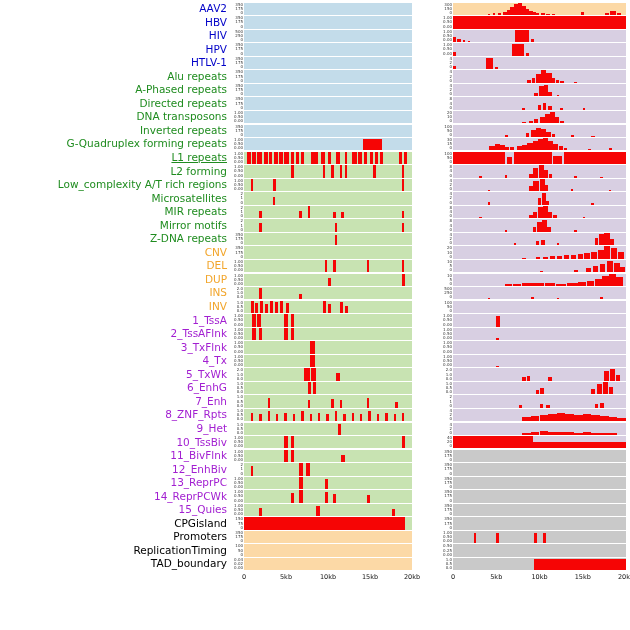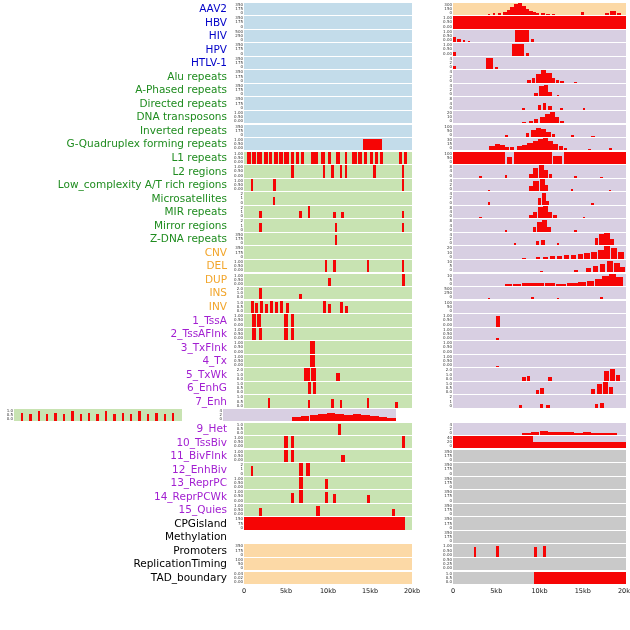--- a/index.html
+++ b/index.html
@@ -292,21 +292,21 @@
           <div class="bar" style="left: 52%; width: 3%; height: 100%; background: rgb(246, 5, 5);"></div>
           <div class="bar" style="left: 55%; width: 3%; height: 75%; background: rgb(246, 5, 5);"></div>
           <div class="bar" style="left: 58%; width: 2.5%; height: 52%; background: rgb(246, 5, 5);"></div>
           <div class="bar" style="left: 61%; width: 2.5%; height: 32%; background: rgb(246, 5, 5);"></div>
           <div class="bar" style="left: 64%; width: 2%; height: 18%; background: rgb(246, 5, 5);"></div>
           <div class="bar" style="left: 78%; width: 2%; height: 14%; background: rgb(246, 5, 5);"></div>
           <div class="bar" style="left: 90%; width: 2%; height: 18%; background: rgb(246, 5, 5);"></div>
         </div>
       </div>
       <div class="row">
-        <div class="label" style="color: rgb(31, 140, 31);">L1 repeats</div>
+        <div class="label" style="color: rgb(31, 140, 31); text-decoration: underline;">L1 repeats</div>
         <div class="ticks">
           <span>1.00</span>
           <span>0.50</span>
           <span>0.00</span>
         </div>
         <div class="panel left" style="background: rgb(200, 227, 178);">
           <div class="bar" style="left: 2%; width: 2%; height: 100%; background: rgb(246, 5, 5);"></div>
           <div class="bar" style="left: 5%; width: 2%; height: 100%; background: rgb(246, 5, 5);"></div>
           <div class="bar" style="left: 8%; width: 3%; height: 100%; background: rgb(246, 5, 5);"></div>
           <div class="bar" style="left: 12%; width: 2%; height: 100%; background: rgb(246, 5, 5);"></div>
@@ -339,21 +339,21 @@
         </div>
         <div class="panel right" style="background: rgb(216, 207, 226);">
           <div class="bar" style="left: 0%; width: 30%; height: 100%; background: rgb(246, 5, 5);"></div>
           <div class="bar" style="left: 31%; width: 3%; height: 55%; background: rgb(246, 5, 5);"></div>
           <div class="bar" style="left: 35%; width: 22%; height: 100%; background: rgb(246, 5, 5);"></div>
           <div class="bar" style="left: 58%; width: 5%; height: 65%; background: rgb(246, 5, 5);"></div>
           <div class="bar" style="left: 64%; width: 36%; height: 100%; background: rgb(246, 5, 5);"></div>
         </div>
       </div>
       <div class="row">
-        <div class="label" style="color: rgb(31, 140, 31);">L2 regions</div>
+        <div class="label" style="color: rgb(31, 140, 31);">L2 forming</div>
         <div class="ticks">
           <span>1.00</span>
           <span>0.50</span>
           <span>0.00</span>
         </div>
         <div class="panel left" style="background: rgb(200, 227, 178);">
           <div class="bar" style="left: 28%; width: 1.5%; height: 100%; background: rgb(246, 5, 5);"></div>
           <div class="bar" style="left: 47%; width: 1.5%; height: 100%; background: rgb(246, 5, 5);"></div>
           <div class="bar" style="left: 52%; width: 1.5%; height: 100%; background: rgb(246, 5, 5);"></div>
           <div class="bar" style="left: 57%; width: 1.5%; height: 100%; background: rgb(246, 5, 5);"></div>
@@ -457,21 +457,21 @@
           <div class="bar" style="left: 44%; width: 2%; height: 28%; background: rgb(246, 5, 5);"></div>
           <div class="bar" style="left: 46.5%; width: 2%; height: 52%; background: rgb(246, 5, 5);"></div>
           <div class="bar" style="left: 49%; width: 3%; height: 88%; background: rgb(246, 5, 5);"></div>
           <div class="bar" style="left: 52%; width: 3%; height: 100%; background: rgb(246, 5, 5);"></div>
           <div class="bar" style="left: 55%; width: 2.5%; height: 48%; background: rgb(246, 5, 5);"></div>
           <div class="bar" style="left: 58%; width: 2%; height: 22%; background: rgb(246, 5, 5);"></div>
           <div class="bar" style="left: 75%; width: 1.5%; height: 8%; background: rgb(246, 5, 5);"></div>
         </div>
       </div>
       <div class="row">
-        <div class="label" style="color: rgb(31, 140, 31);">Mirror regions</div>
+        <div class="label" style="color: rgb(31, 140, 31);">Mirror motifs</div>
         <div class="ticks">
           <span>2</span>
           <span>1</span>
           <span>0</span>
         </div>
         <div class="panel left" style="background: rgb(200, 227, 178);">
           <div class="bar" style="left: 9%; width: 1.5%; height: 70%; background: rgb(246, 5, 5);"></div>
           <div class="bar" style="left: 54%; width: 1.5%; height: 70%; background: rgb(246, 5, 5);"></div>
           <div class="bar" style="left: 94%; width: 1.5%; height: 70%; background: rgb(246, 5, 5);"></div>
         </div>
@@ -824,20 +824,21 @@
         </div>
         <div class="panel right" style="background: rgb(216, 207, 226);">
           <div class="bar" style="left: 38%; width: 2%; height: 22%; background: rgb(246, 5, 5);"></div>
           <div class="bar" style="left: 50%; width: 2%; height: 32%; background: rgb(246, 5, 5);"></div>
           <div class="bar" style="left: 54%; width: 2%; height: 22%; background: rgb(246, 5, 5);"></div>
           <div class="bar" style="left: 82%; width: 2%; height: 28%; background: rgb(246, 5, 5);"></div>
           <div class="bar" style="left: 85%; width: 2%; height: 38%; background: rgb(246, 5, 5);"></div>
         </div>
       </div>
       <div class="row">
+        <div class="label" style="color: rgb(162, 31, 209);">8_ZNF_Rpts</div>
         <div class="ticks">
           <span>1.0</span>
           <span>0.5</span>
           <span>0.0</span>
         </div>
         <div class="panel left" style="background: rgb(200, 227, 178);">
           <div class="bar" style="left: 4%; width: 1.5%; height: 70%; background: rgb(246, 5, 5);"></div>
           <div class="bar" style="left: 9%; width: 1.5%; height: 60%; background: rgb(246, 5, 5);"></div>
           <div class="bar" style="left: 14%; width: 1.5%; height: 80%; background: rgb(246, 5, 5);"></div>
           <div class="bar" style="left: 19%; width: 1.5%; height: 60%; background: rgb(246, 5, 5);"></div>
@@ -1044,32 +1045,20 @@
         </div>
         <div class="gap"></div>
         <div class="ticks">
           <span>350</span>
           <span>175</span>
           <span>0</span>
         </div>
         <div class="panel right" style="background: rgb(201, 201, 201);"></div>
       </div>
       <div class="row">
-        <div class="label" style="color: rgb(0, 0, 0);">Methylation</div>
-        <div class="ticks"></div>
-        <div class="panel left" style="background: transparent;"></div>
-        <div class="gap"></div>
-        <div class="ticks">
-          <span>350</span>
-          <span>175</span>
-          <span>0</span>
-        </div>
-        <div class="panel right" style="background: rgb(201, 201, 201);"></div>
-      </div>
-      <div class="row">
         <div class="label" style="color: rgb(0, 0, 0);">Promoters</div>
         <div class="ticks">
           <span>350</span>
           <span>175</span>
           <span>0</span>
         </div>
         <div class="panel left" style="background: rgb(252, 217, 166);"></div>
         <div class="gap"></div>
         <div class="ticks">
           <span>1.00</span>

